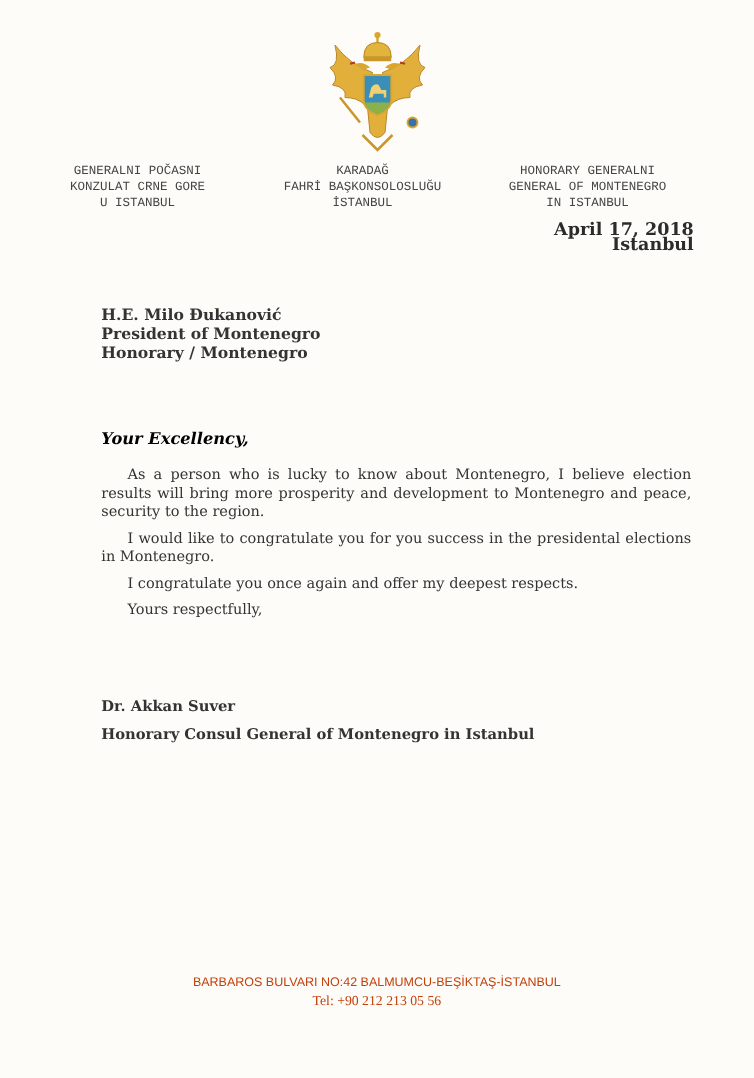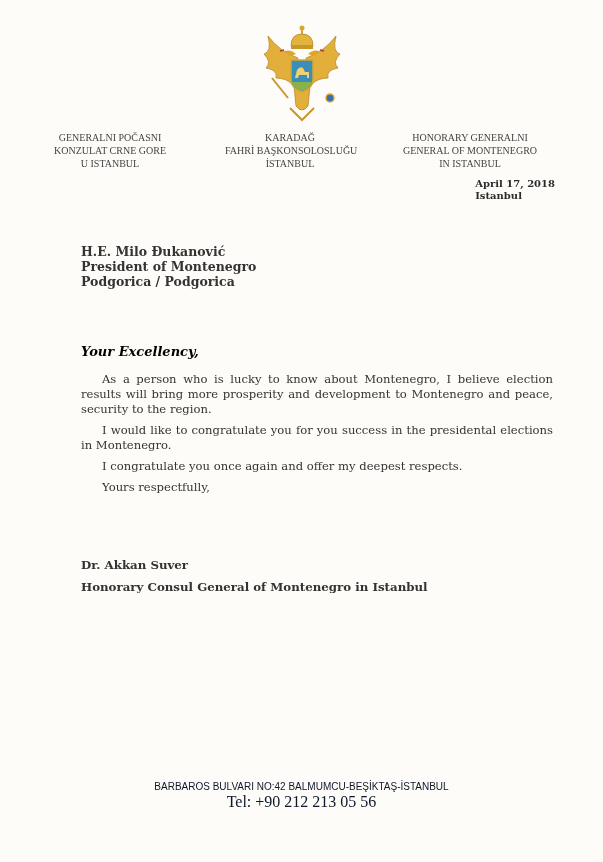--- a/index.html
+++ b/index.html
@@ -2,35 +2,35 @@
 <html><head>
 <meta charset="utf-8">
 <style>
   html, body { margin: 0; padding: 0; }
   body {
     width: 603px; height: 862px; background: #fdfcf8; position: relative; overflow: hidden;
     font-family: "DejaVu Serif", serif; color: #2b2b2b;
   }
   .abs { position: absolute; }
   .crest { left: 258px; top: 22px; width: 88px; height: 100px; }
-  .hdr { top: 131px; font-family: Liberation Serif, serif; font-size: 10px; line-height: 13px; color: #444; text-align: center; }
+  .hdr { top: 131px; font-family: Liberation Mono, monospace; font-size: 10px; line-height: 13px; color: #444; text-align: center; }
   .hdr div { white-space: nowrap; }
   .hdr-left { left: 45px; width: 130px; }
   .hdr-mid { left: 225px; width: 130px; }
   .hdr-right { left: 400px; width: 140px; }
-  .dateblk { right: 48px; top: 178px; font-family: "DejaVu Serif", serif; font-weight: bold; font-size: 10px; line-height: 12px; color: #2b2b2b; }
+  .dateblk { right: 48px; top: 178px; text-align: right; font-family: "DejaVu Serif", serif; font-weight: bold; font-size: 14px; line-height: 12px; color: #2b2b2b; }
   .recipient { left: 81px; top: 244px; font-weight: bold; font-size: 12.5px; line-height: 15px; color: #333; }
   .salutation { left: 81px; top: 344px; font-family: "DejaVu Serif", serif; font-style: italic; font-weight: bold; font-size: 13px; color: #000000; }
   .body { left: 81px; top: 372px; width: 472px; font-size: 11.6px; line-height: 15px; color: #333; }
   .body p { margin: 0 0 6px 0; text-align: justify; text-indent: 21px; }
   .body p.ni { text-indent: 21px; }
   .sig { left: 81px; top: 554px; font-weight: bold; font-size: 11.8px; line-height: 22px; color: #333; }
-  .footer { left: 120px; width: 363px; top: 780px; text-align: center; color: #0f172a; }
+  .footer { left: 120px; width: 363px; top: 780px; text-align: center; color: #c2410c; }
   .footer .addr { font-family: "Liberation Sans", sans-serif; font-size: 10px; line-height: 14px; }
-  .footer .line { font-family: "Liberation Serif", serif; font-size: 16px; line-height: 15px; }
+  .footer .line { font-family: "Liberation Serif", serif; font-size: 11px; line-height: 15px; }
 </style>
 </head>
 <body>
 
 <svg class="abs crest" viewBox="0 0 88 100">
 
   <g>
     <circle cx="44" cy="6" r="2.5" fill="#d9a62e"></circle>
     <rect x="43" y="7" width="2" height="6" fill="#d9a62e"></rect>
     <path d="M33 24 Q33 12 44 12 Q55 12 55 24 Z" fill="#e3b43c" stroke="#b8862a" stroke-width="0.8"></path>
@@ -75,21 +75,21 @@
 </div>
 
 <div class="abs dateblk">
   <div>April 17, 2018</div>
   <div>Istanbul</div>
 </div>
 
 <div class="abs recipient">
   <div>H.E. Milo Đukanović</div>
   <div>President of Montenegro</div>
-  <div>Podgorica / Podgorica</div>
+  <div>Honorary / Montenegro</div>
 </div>
 
 <div class="abs salutation">Your Excellency,</div>
 
 <div class="abs body">
   <p>As a person who is lucky to know about Montenegro, I believe election results will bring more prosperity and development to Montenegro and peace, security to the region.</p>
   <p>I would like to congratulate you for you success in the presidental elections in Montenegro.</p>
   <p class="ni">I congratulate you once again and offer my deepest respects.</p>
   <p class="ni">Yours respectfully,</p>
 </div>

